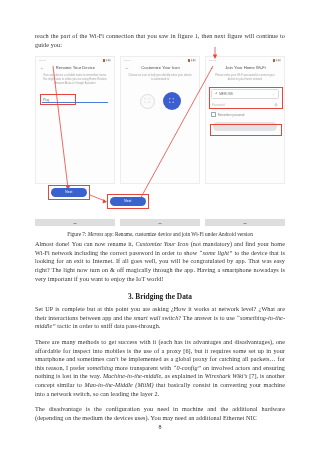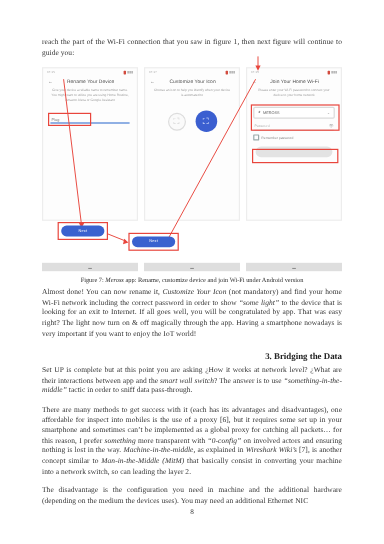--- a/index.html
+++ b/index.html
@@ -35,21 +35,21 @@
     color: #333;
     letter-spacing: 0.01em;
   }
   .it { font-style: italic; }
   h2.section-head {
     font-size: 7.4px;
     line-height: 10px;
     margin: 9px 0 3px 0;
     font-weight: bold;
     color: #222;
-    text-align: right;
+    text-align: center;
   }
 
   
   .figure {
     margin: 6px 0 2px 0;
     width: 250px;
   }
   .phones {
     position: relative;
     display: flex;

